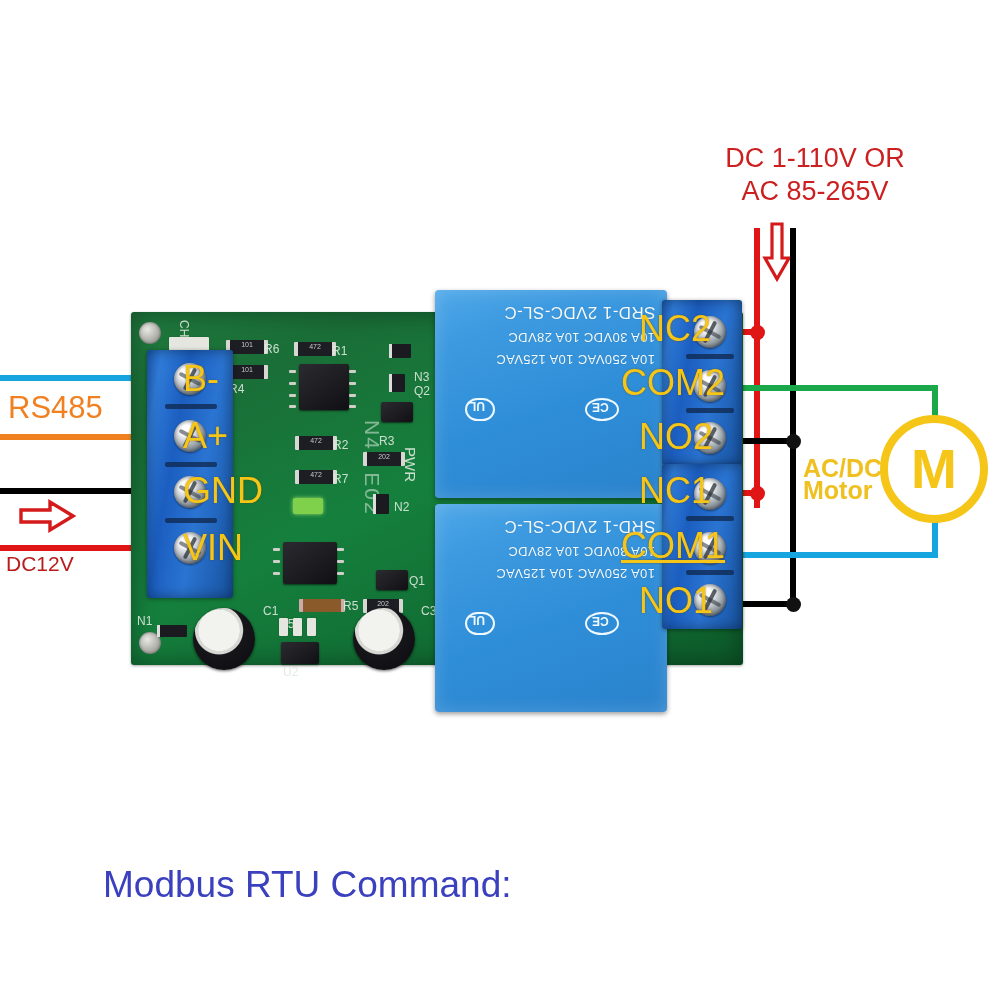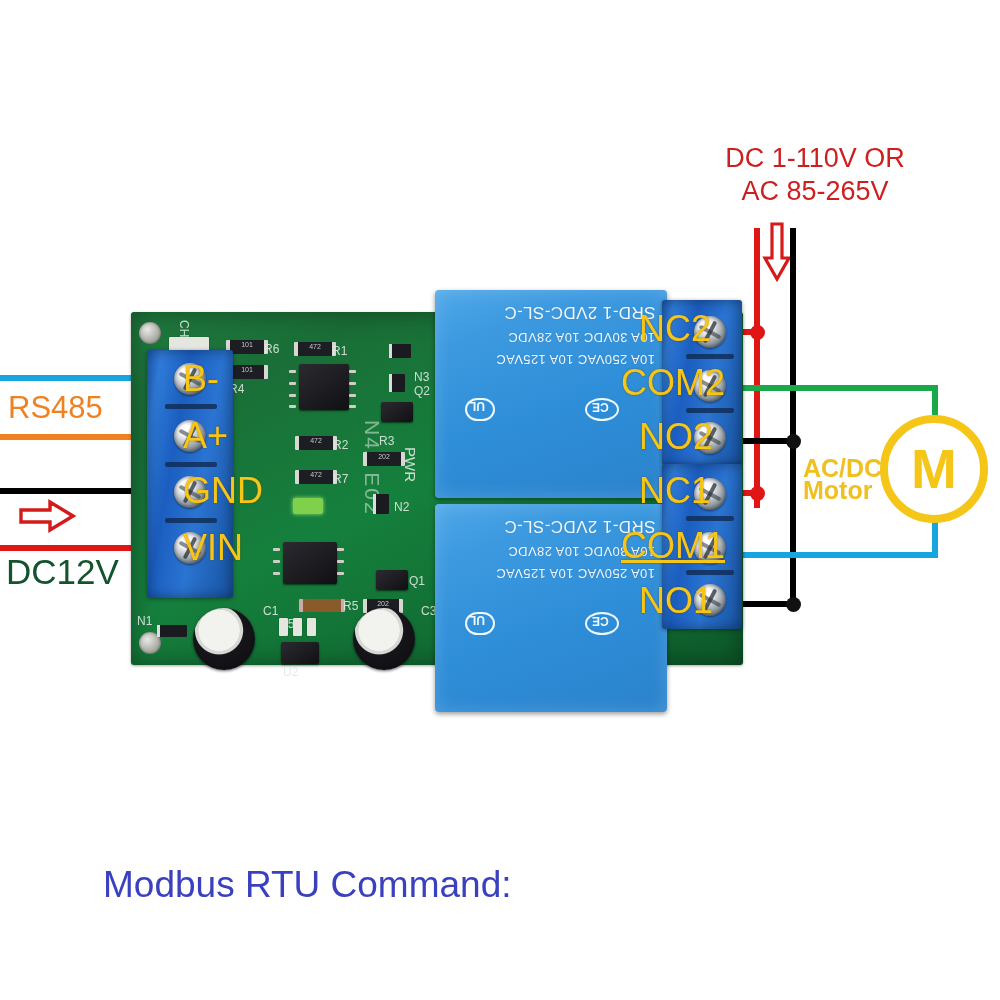--- a/index.html
+++ b/index.html
@@ -10,21 +10,21 @@
 
   
   .title{position:absolute;left:14px;top:8px;width:975px;
          font-size:43px;line-height:52px;color:#9B3FA8;white-space:nowrap;
          letter-spacing:-0.5px;}
 
   
   .red-label{position:absolute;color:#CC1F1F;font-size:27px;line-height:33px;
              white-space:nowrap;text-align:center;font-weight:400;}
   .orange-label{position:absolute;color:#F08020;font-size:31px;white-space:nowrap;}
-  .red-label2{position:absolute;color:#14532d;font-size:35px;white-space:nowrap;}
+  .red-label2{position:absolute;color:#b91c1c;font-size:21px;white-space:nowrap;}
   .motor-label{position:absolute;color:#F0C020;font-size:25px;line-height:22px;
                font-weight:bold;white-space:nowrap;}
 
   
   .modbus{position:absolute;left:103px;top:770px;color:#3A40BE;
           font-size:37px;line-height:46px;white-space:pre;}
   .modbus .row{display:block;height:46px;}
 
   
   .pcb{position:absolute;left:131px;top:312px;width:612px;height:353px;

